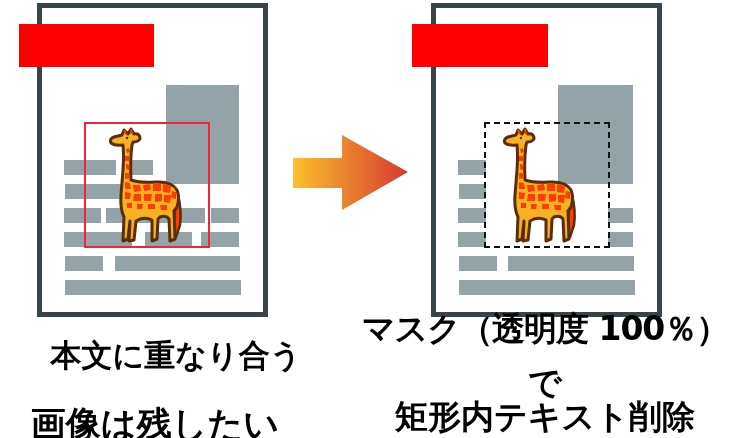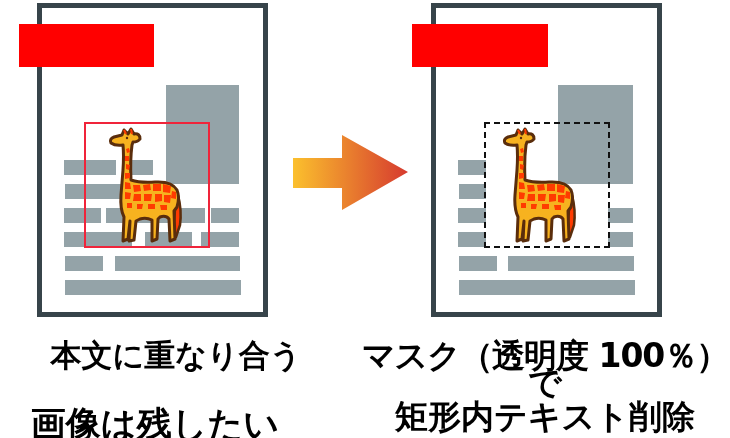--- a/index.html
+++ b/index.html
@@ -134,15 +134,15 @@
     <path d="M48 79 l7 0 l0 5 l-7 0z"></path>
     <path d="M60 80 l7 0 l0 5 l-6 0z"></path>
   </g>
   <path d="M24 5 L26 9 M31 4 L32 9" stroke="#ff3b00" stroke-width="2"></path>
   <circle cx="27" cy="13" r="1.2" fill="#5a2d0c"></circle>
 </svg>
 
 <div class="caption" style="left:0px;top:340px;width:310px;font-size:31px;padding-left:21px;">本文に重なり合う</div>
 <div class="caption" style="left:0px;top:407px;width:310px;font-size:35px;">画像は残したい</div>
 
-<div class="caption" style="left:360px;top:339px;width:370px;font-size:33px;letter-spacing:-1px;">マスク（透明度 100％）</div>
+<div class="caption" style="left:360px;top:312px;width:370px;font-size:33px;letter-spacing:-1px;">マスク（透明度 100％）</div>
 <div class="caption" style="left:360px;top:366px;width:370px;font-size:33px;">で</div>
 <div class="caption" style="left:360px;top:400px;width:370px;font-size:33px;">矩形内テキスト削除</div>
 
 </body></html>

